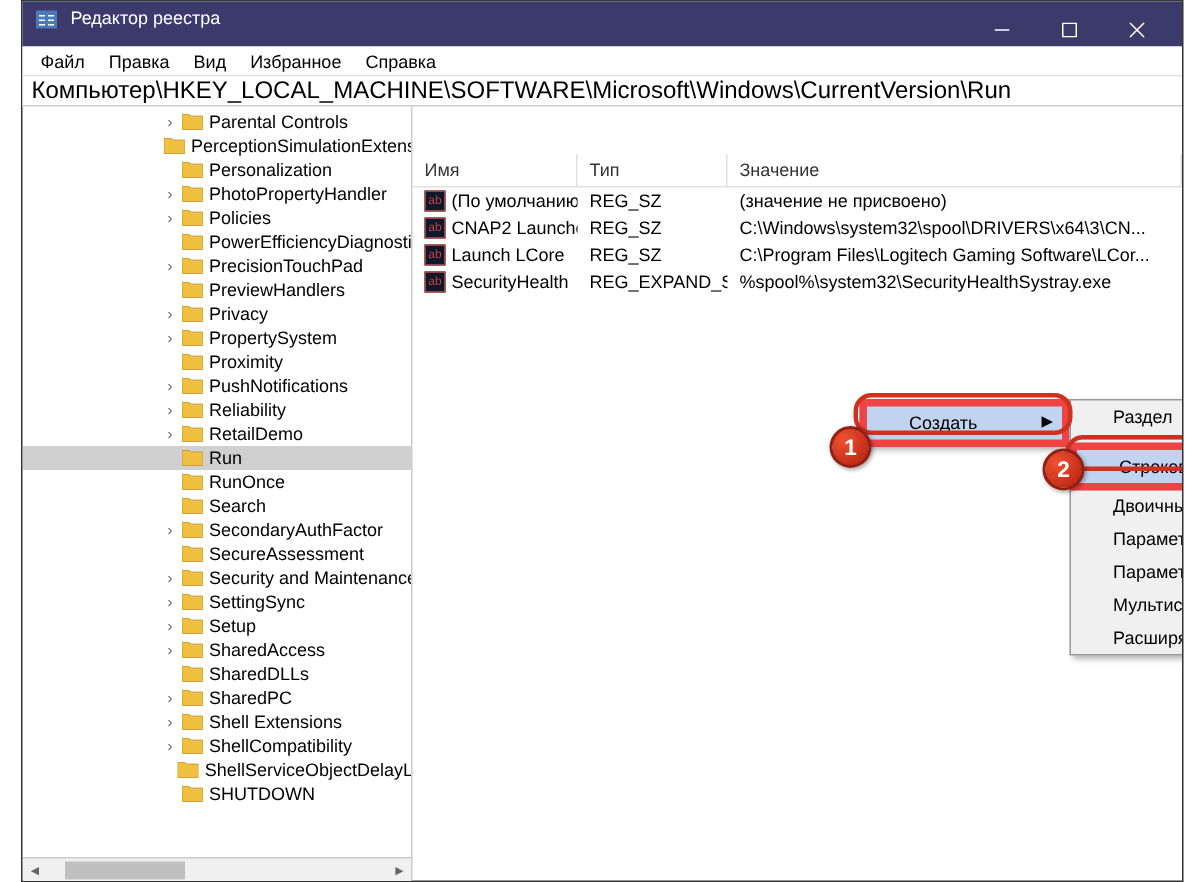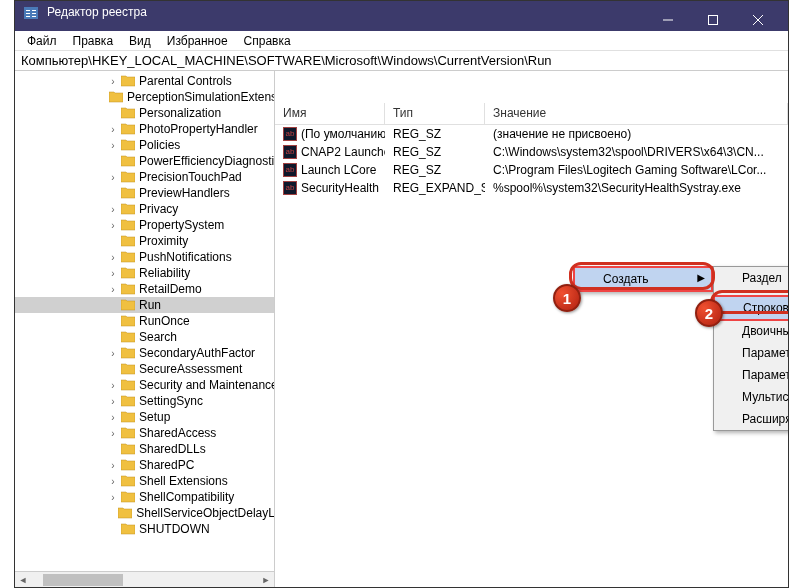--- a/index.html
+++ b/index.html
@@ -10,21 +10,21 @@
 .titlebar { background: #3c3a6b; color: #fff; height: 30px; display: flex; align-items: flex-start; padding: 4px 8px; }
 .titlebar .icon { width: 16px; height: 16px; margin-right: 8px; }
 .titlebar .title-text { flex: 1; }
 .titlebar .win-btns { display: flex; gap: 0; }
 .titlebar .win-btn { width: 45px; height: 30px; display: flex; align-items: center; justify-content: center; color: #fff; cursor: pointer; }
 
 .menubar { background: #fff; height: 20px; display: flex; align-items: center; padding: 0 4px; border-bottom: 1px solid #e0e0e0; }
 .menubar .menu-item { padding: 2px 8px; cursor: pointer; }
 
 .addressbar { background: #fff; height: 20px; padding: 2px 6px; border-bottom: 1px solid #ccc; display: flex; align-items: center; }
-.addressbar input { border: none; width: 100%; outline: none; font-size: 13px; }
+.addressbar input { border: none; width: 100%; outline: none; font-size: 16px; }
 
 .content { display: flex; height: calc(100% - 70px); }
 
 .tree-panel { width: 260px; border-right: 1px solid #ccc; overflow: auto; position: relative; }
 .tree-inner { width: 280px; padding-top: 2px; }
 .tree-item { display: flex; align-items: center; height: 16px; padding-left: 92px; white-space: nowrap; cursor: pointer; }
 .tree-item.selected { background: #d0d0d0; }
 .tree-item .folder-icon { width: 14px; height: 12px; margin-right: 4px; flex-shrink: 0; }
 .tree-item .expand { width: 12px; text-align: center; color: #666; font-size: 10px; margin-right: 2px; }
 .hscroll { position: absolute; bottom: 0; left: 0; right: 0; height: 16px; background: #f0f0f0; border-top: 1px solid #ccc; display: flex; align-items: center; }
@@ -37,21 +37,21 @@
 .list-rows { }
 .list-row { display: flex; height: 18px; align-items: center; }
 .list-row .cell { padding: 1px 8px; white-space: nowrap; overflow: hidden; }
 .col-name { width: 110px; }
 .col-type { width: 100px; }
 .col-value { flex: 1; }
 .reg-icon { display: inline-block; width: 14px; height: 14px; border: 1px solid #a04040; background: #0f172a; color: #c04040; font-size: 8px; line-height: 12px; text-align: center; margin-right: 4px; vertical-align: middle; }
 
 .context-menu { position: absolute; background: #f0f0f0; border: 1px solid #999; box-shadow: 2px 2px 4px rgba(0,0,0,0.3); z-index: 10; }
 .context-menu .cm-item { padding: 4px 24px 4px 28px; cursor: pointer; white-space: nowrap; position: relative; }
-.context-menu .cm-item.highlighted { background: #c0d4f0; border: 2px solid #ef4444; margin: -1px; }
+.context-menu .cm-item.highlighted { background: #c0d4f0; border: 5px solid #ef4444; margin: -1px; }
 .context-menu .cm-sep { height: 1px; background: #c0c0c0; margin: 3px 1px; }
 .context-menu .cm-arrow { position: absolute; right: 6px; top: 4px; font-size: 10px; }
 
 .cm1 { left: 298px; top: 195px; width: 140px; }
 .cm1 .cm-item { background: #b8cce8; }
 .cm2 { left: 438px; top: 195px; width: 230px; }
 
 .callout-ring { position: absolute; border: 3px solid #d03020; border-radius: 12px; z-index: 20; pointer-events: none; }
 .ring1 { left: 294px; top: 191px; width: 146px; height: 28px; }
 .ring2 { left: 435px; top: 219px; width: 236px; height: 24px; }

